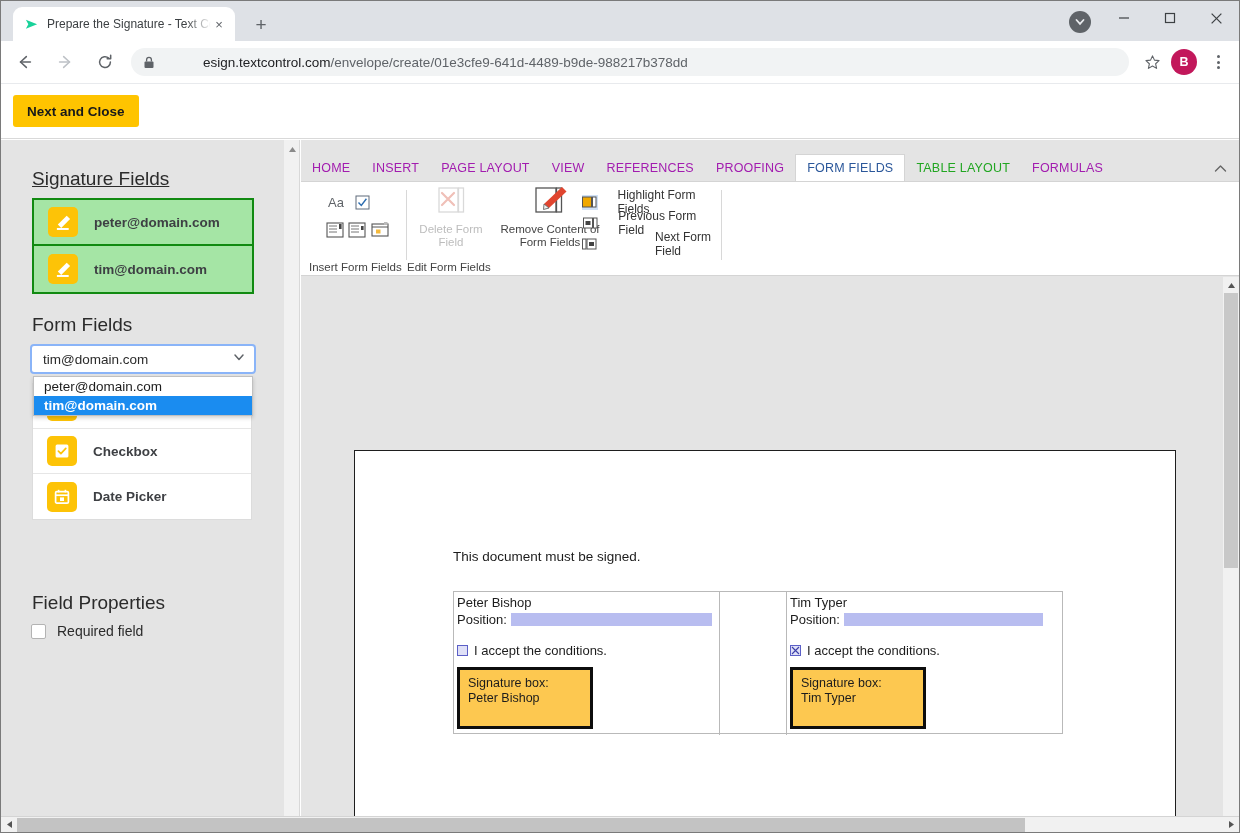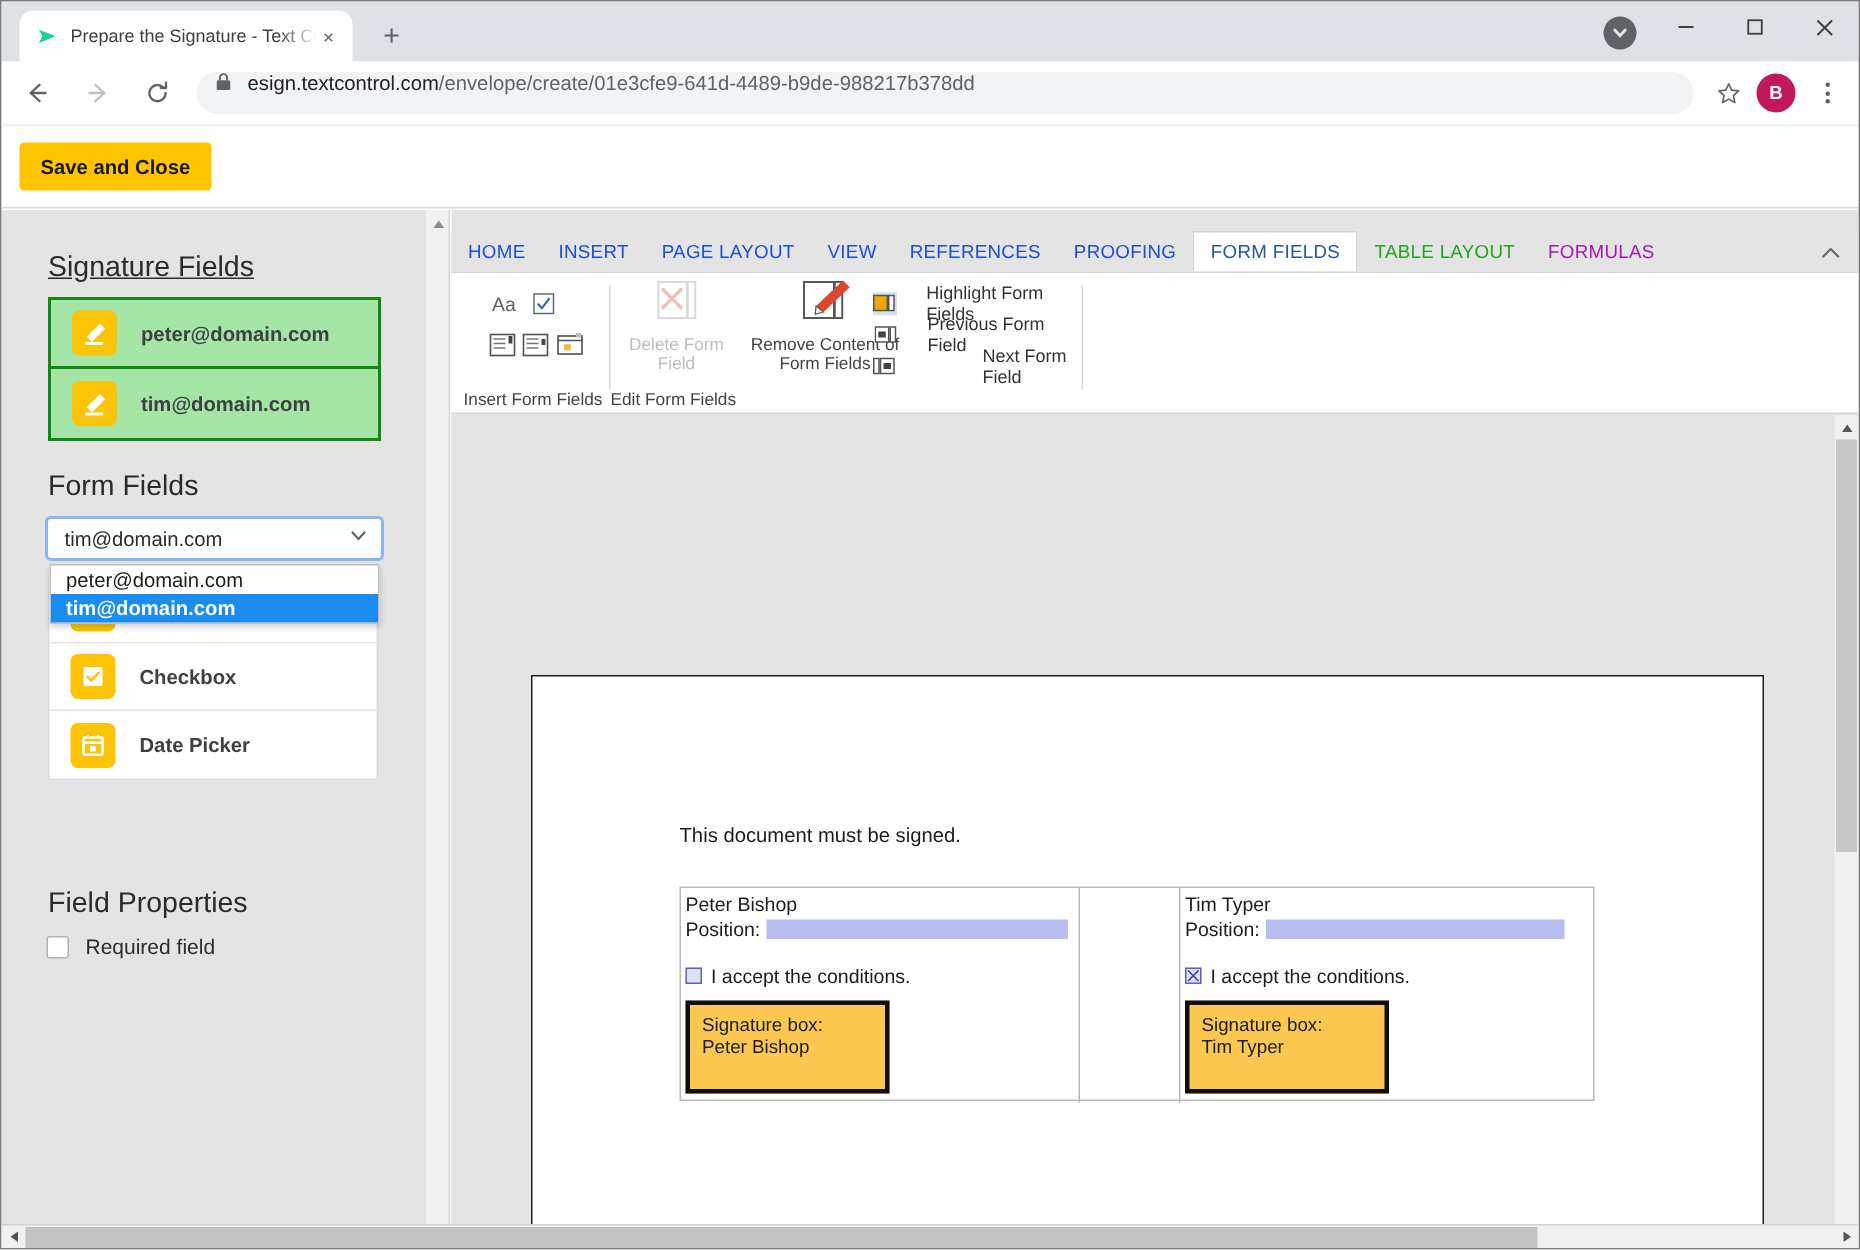--- a/index.html
+++ b/index.html
@@ -81,22 +81,23 @@
     width: 32px; height: 32px; margin-left: 8px;
     display: flex; align-items: center; justify-content: center;
     color: #5f6368;
   }
   .nav-btn.disabled { color: #bdc1c6; }
   .omnibox {
     flex: 1 1 auto;
     height: 28px; margin: 0 8px 0 10px;
     background: #f1f3f4;
     border-radius: 14px;
-    display: flex; align-items: flex-start;
+    display: flex; align-items: center;
     padding: 0 12px;
+    gap: 38px;
   }
   .omnibox .lock { margin-right: 10px; display: flex; align-items: center; }
   .url { font-size: 13.5px; color: #202124; white-space: nowrap; }
   .url .dim { color: #5f6368; }
   .star-btn {
     width: 30px; height: 30px; margin-right: 4px;
     display: flex; align-items: center; justify-content: center;
     color: #5f6368;
   }
   .avatar {
@@ -226,21 +227,21 @@
     background: #e4e4e4;
   }
   .ribbon-tabs {
     position: absolute; left: 0; top: 15px; width: 938px; height: 26px;
     background: #e4e4e4;
     display: flex; align-items: flex-end;
   }
   .rtab {
     height: 26px; padding: 0 11px;
     display: flex; align-items: center;
-    font-size: 12.5px; color: #1d4ed8;
+    font-size: 12.5px; color: #a21caf;
     letter-spacing: .2px; cursor: pointer;
     white-space: nowrap;
   }
   .rtab.active {
     background: #ffffff; color: #2b579a;
     border: 1px solid #d4d4d4; border-bottom: none;
     height: 27px;
   }
   .rtab.green { color: #21a621; }
   .rtab.orange { color: #a21caf; }
@@ -446,21 +447,21 @@
     </div>
     <div class="avatar">B</div>
     <div class="menu-dots">
         <i></i>
         <i></i>
         <i></i>
       </div>
   </div>
 
   <div class="app-topbar">
-    <button class="btn-save">Save and Close</button>
+    <button class="btn-save">Next and Close</button>
   </div>
 
   <div class="sidebar">
     <div class="sb-h" style="position:absolute;left:31px;top:28px;text-decoration:underline;">Signature Fields</div>
 
     <div class="sig-list">
       <div class="sig-item">
         <span class="ico-sq">
           <svg width="17" height="17" viewBox="0 0 18 18">
               <path d="M12.4 1.8 L16 5.4 L6.6 14.8 L3 11.2 Z" fill="#fff"></path>

